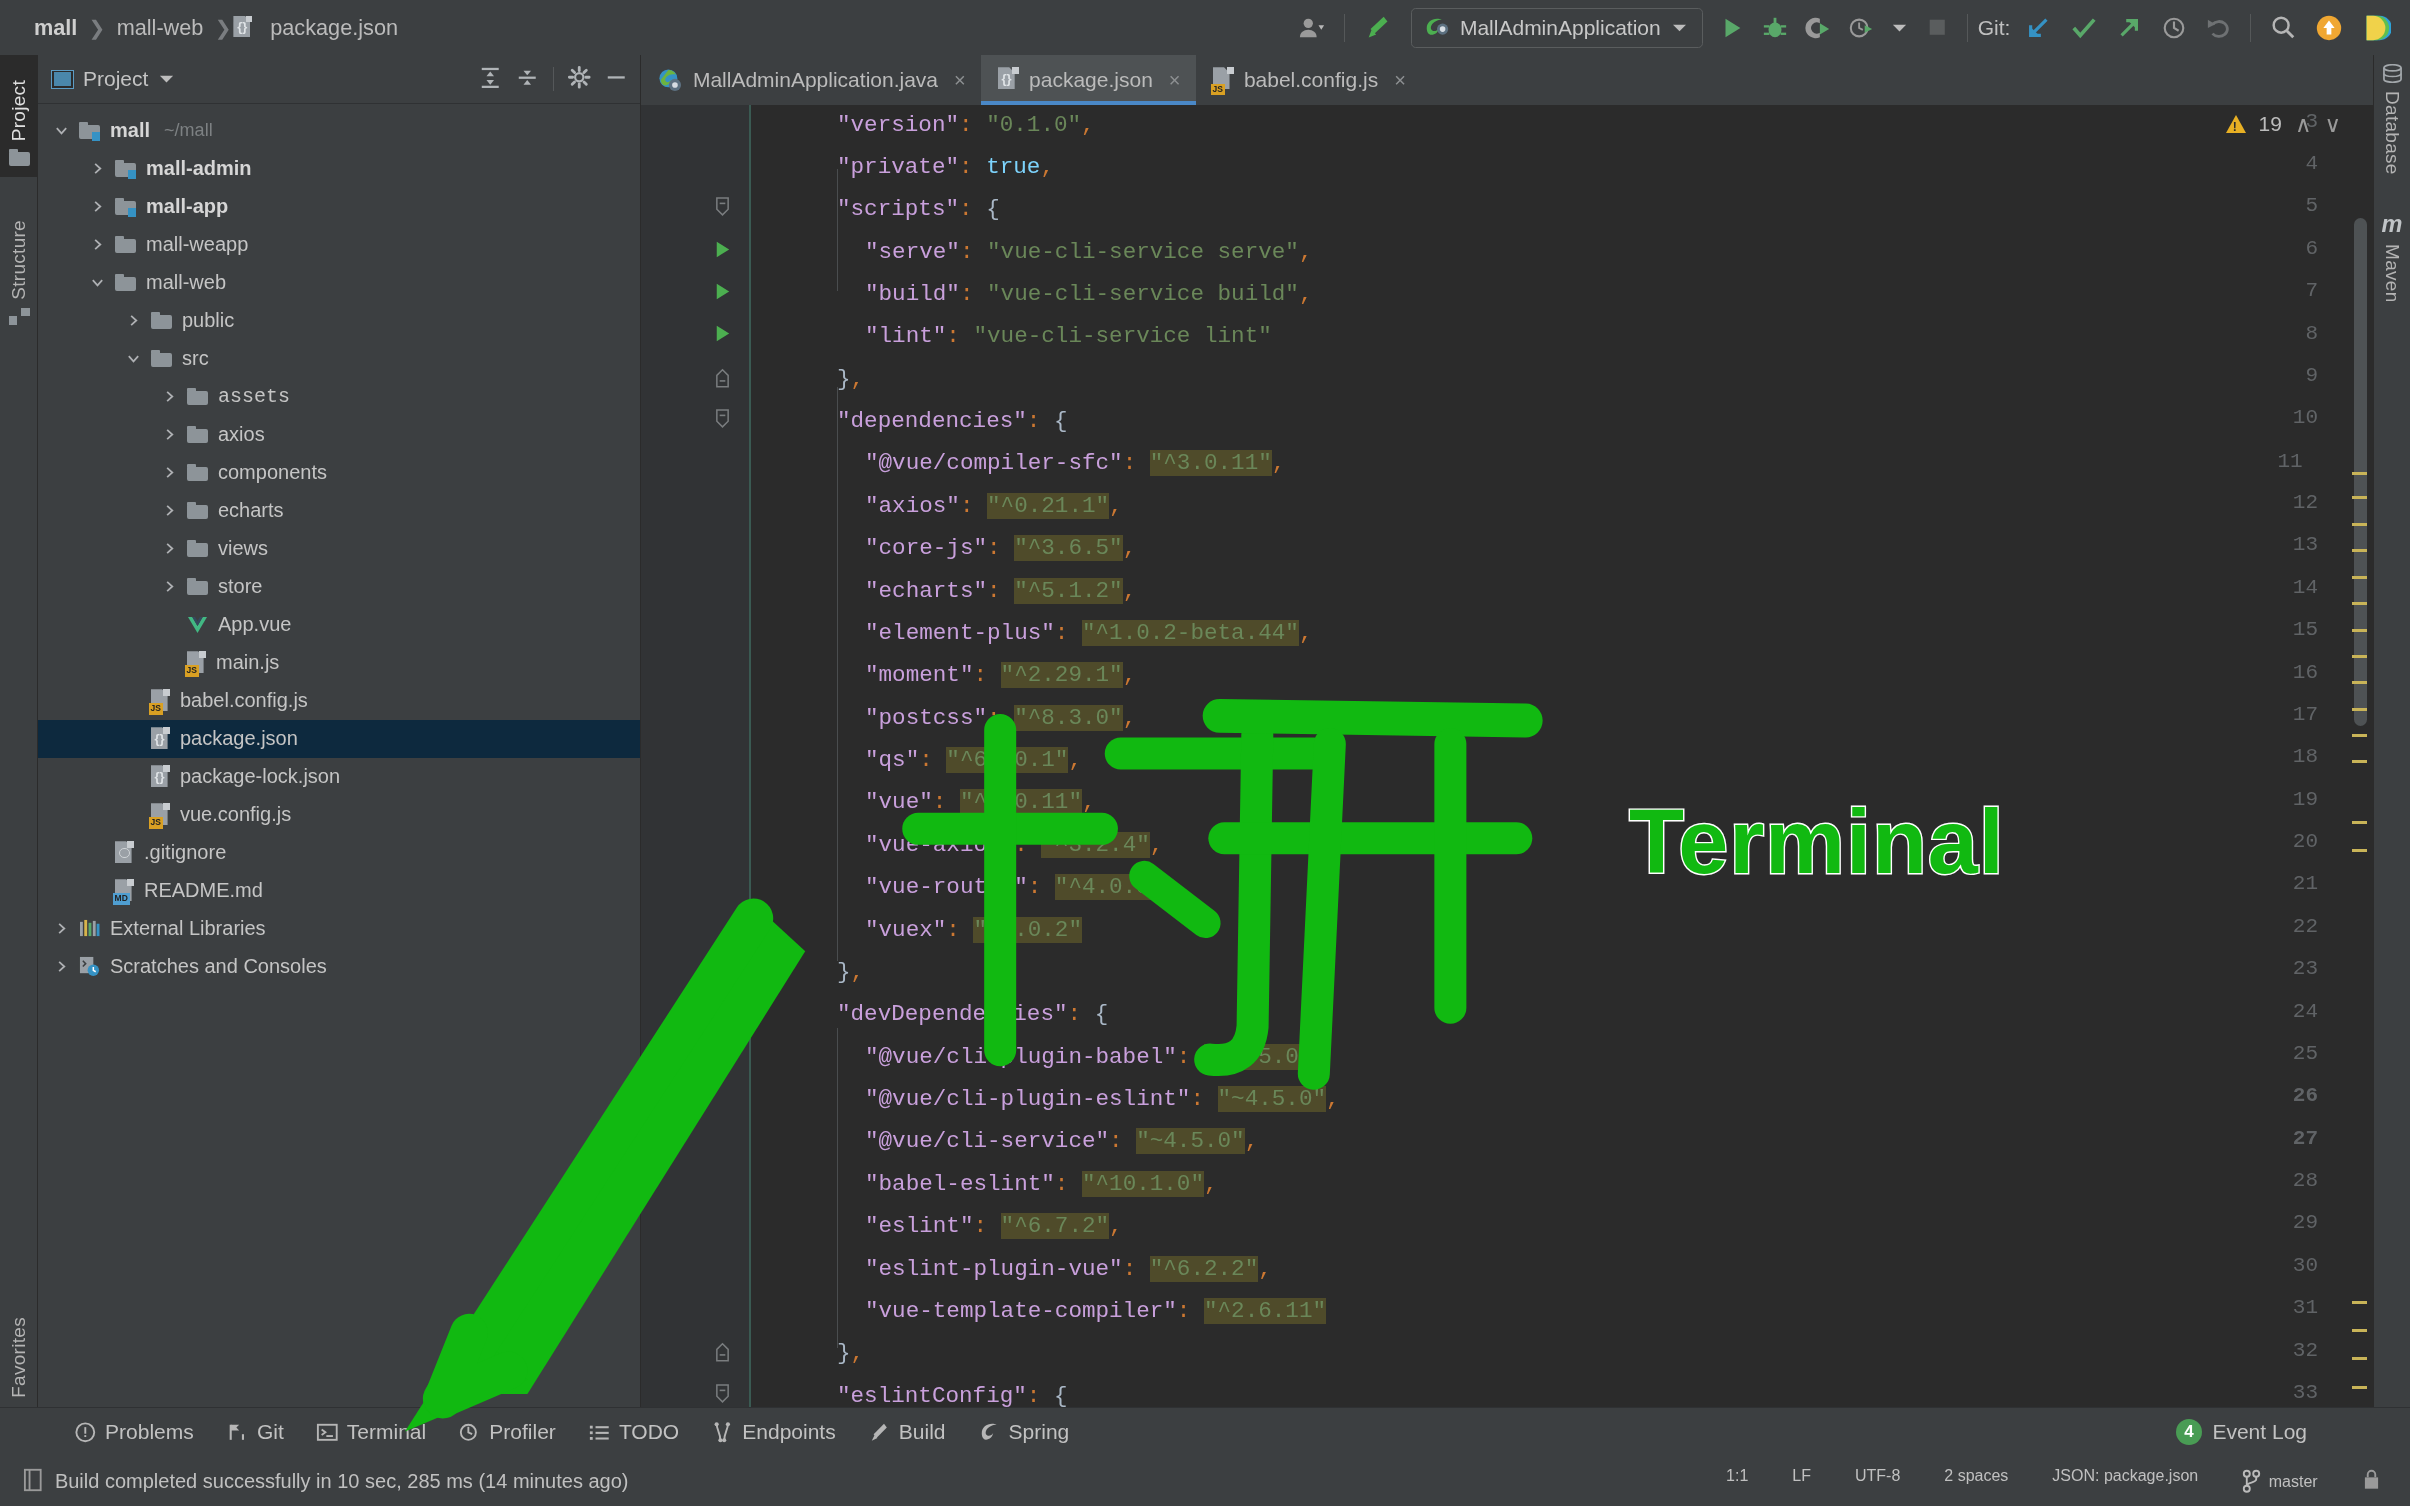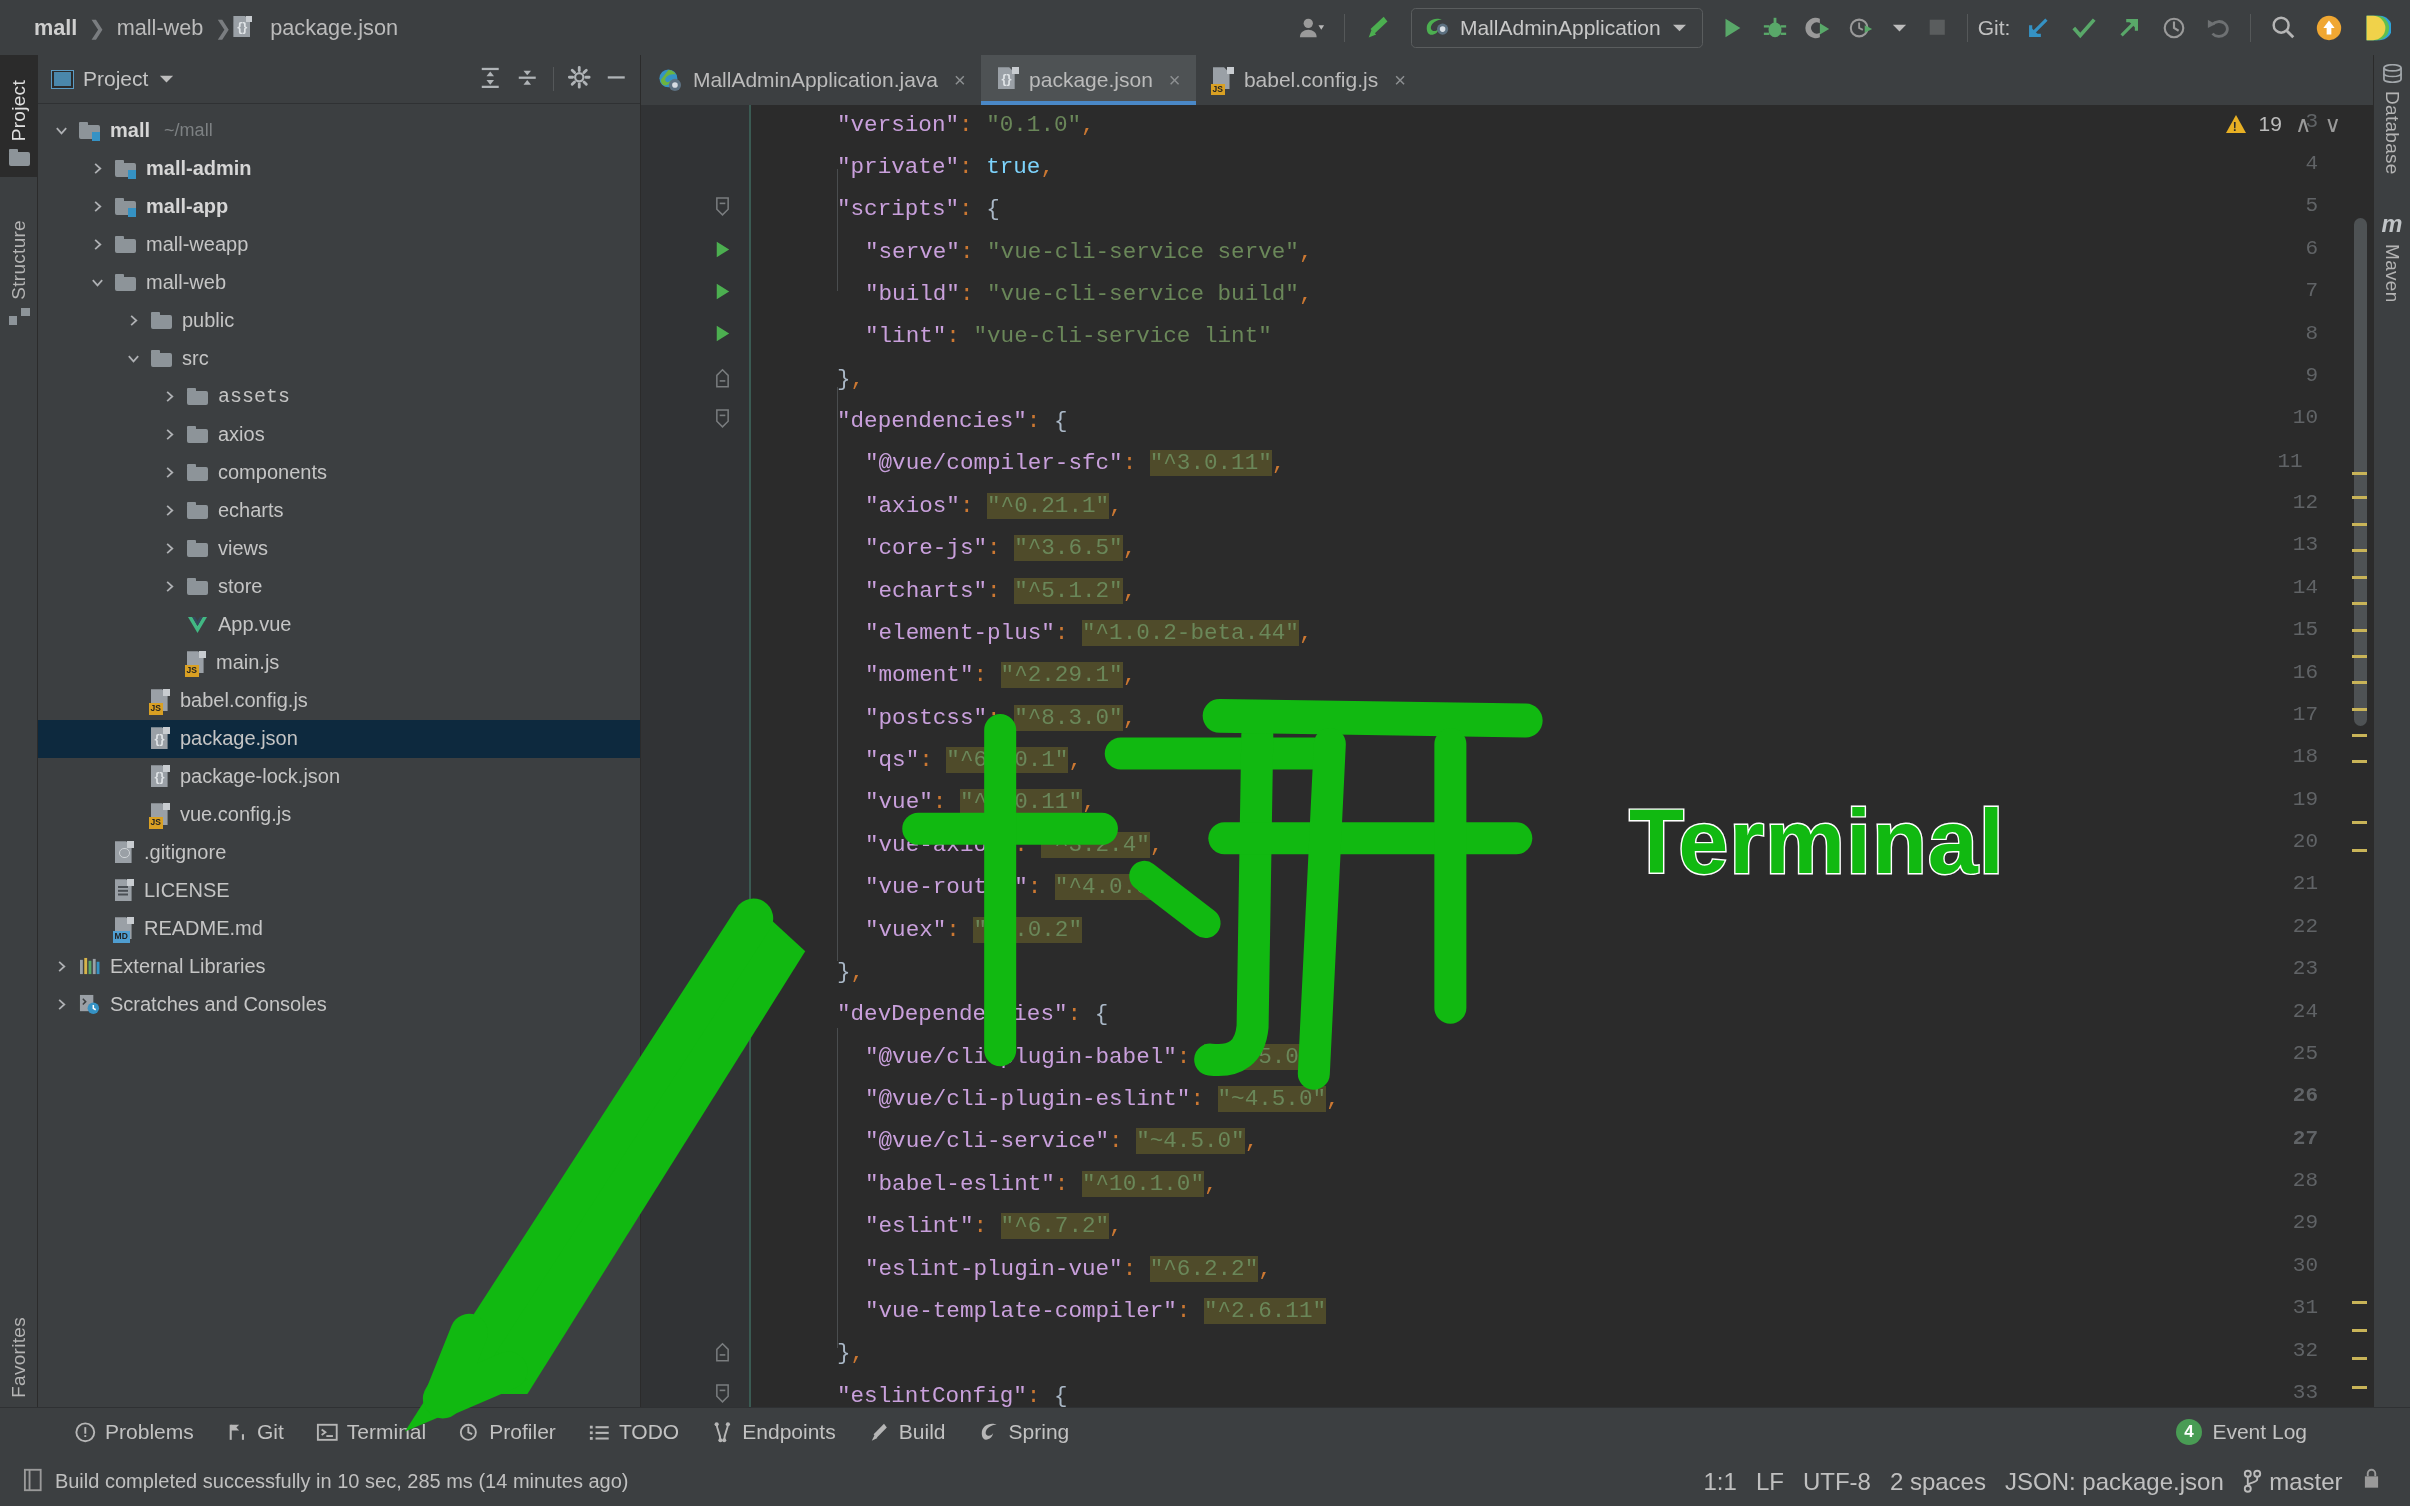--- a/index.html
+++ b/index.html
@@ -177,21 +177,21 @@
     width: 26px; height: 26px; border-radius: 50%; background: #499c54;
     color: #fff; font-size: 17px; display: flex; align-items: center; justify-content: center; font-weight: bold;
   }
 
   
   .statusbar {
     position: absolute; left: 0; bottom: 0; width: 2411px; height: 51px;
     background: #3c3f41; display: flex; align-items: center; padding: 0 21px;
   }
   .status-msg { display:flex; align-items:center; gap: 13px; font-size: 20px; color: #c0c0c0; margin-left: 9.4px;}
-  .status-right { margin-left: auto; display: flex; align-items: center; gap: 19px; font-size: 24px; color: #c0c0c0; padding-right: 9.4px;}
+  .status-right { margin-left: auto; display: flex; gap: 44px; font-size: 16px; color: #c0c0c0; padding-right: 9.4px;}
 
   
   .overlay { position: absolute; left: 0; top: 0; width: 2411px; height: 1507px; pointer-events: none; }
   .term-word {
     position: absolute; left: 1629px; top: 791px;
     font-size: 90px; font-weight: bold; color: #11b911;
     -webkit-text-stroke: 2.8px #ffffff; paint-order: stroke fill;
     font-family: "Liberation Sans", sans-serif; letter-spacing: 0.9px;
   }
 </style>
@@ -630,29 +630,20 @@
           <span class="label">vue.config.js</span>
         </div>
         <div class="tree-row" style="padding-left: 49px;">
           <span class="twisty"></span>
           <span class="ic ic-file" style="margin-right: 3.8px;">
             <span class="pg"></span>
             <span class="fold"></span>
             <span style="position:absolute;left:4.7px;top:6.6px;width:10.4px;height:10.4px;border:1.9px solid #cfd3d6;border-radius:50%;"></span>
           </span>
           <span class="label">.gitignore</span>
-        </div>
-        <div class="tree-row" style="padding-left: 49px;">
-          <span class="twisty"></span>
-          <span class="ic ic-file" style="margin-right: 3.8px;">
-            <span class="pg"></span>
-            <span class="fold"></span>
-            <span style="position:absolute;left:3.8px;top:6.6px;width:9.4px;height:1.9px;background:#4a4f54;box-shadow:0 3.8px 0 #4a4f54,0 7.5px 0 #4a4f54;"></span>
-          </span>
-          <span class="label">LICENSE</span>
         </div>
         <div class="tree-row" style="padding-left: 49px;">
           <span class="twisty"></span>
           <span class="ic ic-file" style="margin-right: 3.8px;">
             <span class="pg"></span>
             <span class="fold"></span>
             <span class="tagbox tag-md">MD</span>
           </span>
           <span class="label">README.md</span>
         </div>

